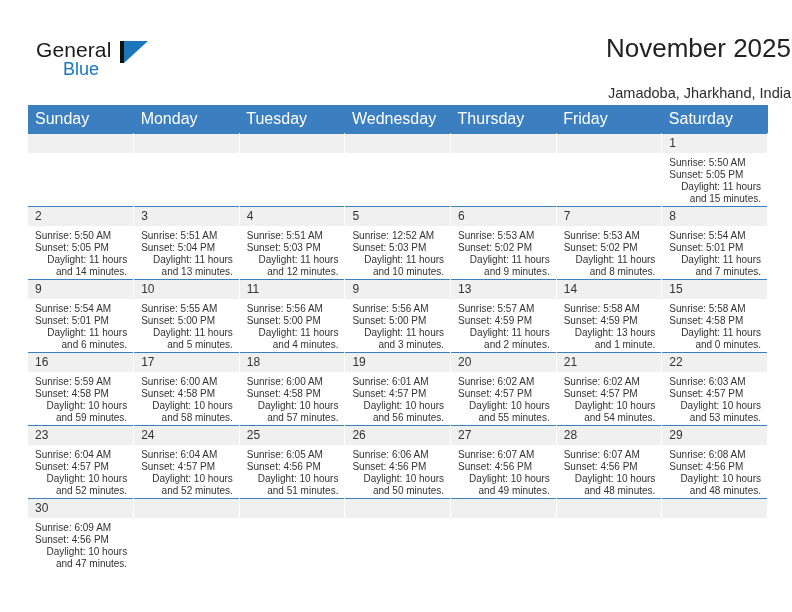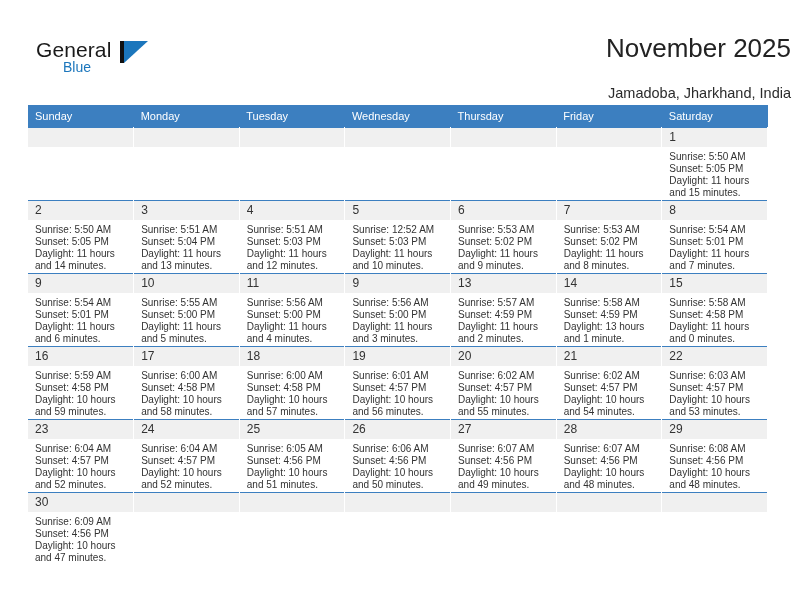--- a/index.html
+++ b/index.html
@@ -43,21 +43,21 @@
     top: 0;
     font-size: 21px;
     letter-spacing: .1px;
     color: #1a1a1a;
     font-family: "Liberation Sans", sans-serif;
   }
   .brand-blue {
     position: absolute;
     left: 27px;
     top: 21px;
-    font-size: 14px;
+    font-size: 18px;
     color: #1b76bc;
     font-family: "Liberation Sans", sans-serif;
   }
   .brand-bar {
     position: absolute;
     left: 84px;
     top: 3px;
     width: 4px;
     height: 22px;
     background: #111111;
@@ -97,21 +97,21 @@
     position: absolute;
     left: 28px;
     top: 105px;
     width: 740px;
     border-collapse: collapse;
     table-layout: fixed;
   }
   .calendar th {
     background: #3c7fc0;
     color: #ffffff;
-    font-size: 11px;
+    font-size: 16px;
     font-weight: normal;
     text-align: left;
     padding: 5px 0 5px 7px;
     height: 11px;
     border: none;
   }
   .calendar td {
     vertical-align: top;
     padding: 0;
     border-top: 1px solid #3c7fc0;
@@ -139,20 +139,21 @@
     padding: 4px 6px 0 7px;
     font-size: 10px;
     line-height: 12.1px;
     color: #333333;
   }
   .info div {
     white-space: nowrap;
   }
   .info .dl {
     white-space: normal;
+    text-align: right;
   }
 </style>
 </head>
 <body>
 
 <div class="page">
 
   <div class="top">
 
     <div class="brand">

